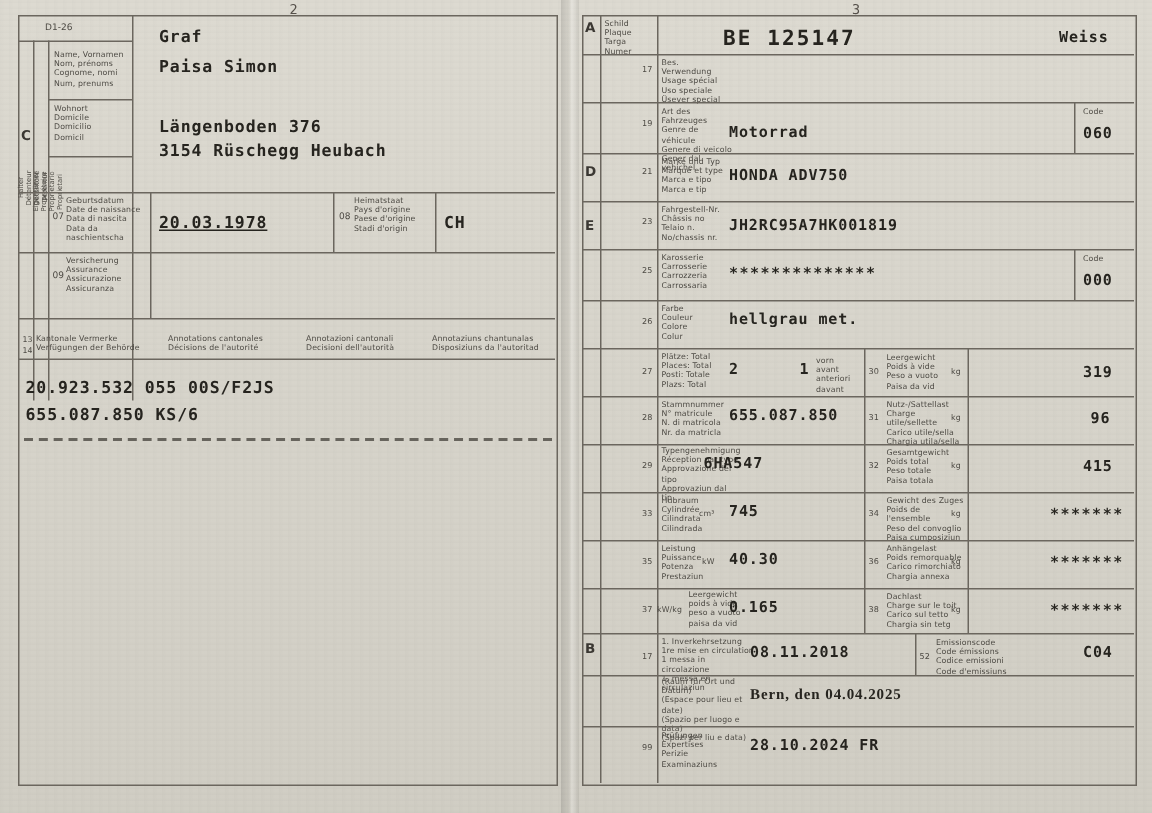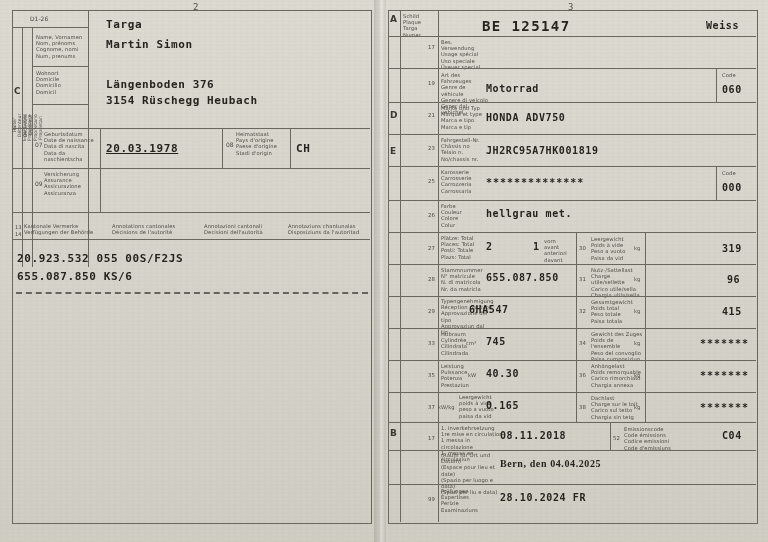--- a/index.html
+++ b/index.html
@@ -73,22 +73,22 @@
 Nom, prénoms
 Cognome, nomi
 Num, prenums</div>
   <div class="ln hl" style="left:32px;top:66px;width:56px;"></div>
   <div class="lbl" style="position:absolute;left:36px;top:70px;width:50px;white-space:pre-line;">Wohnort
 Domicile
 Domicilio
 Domicil</div>
   <div class="ln hl" style="left:32px;top:104px;width:56px;"></div>
 
-  <div class="val" style="position:absolute;left:106px;top:18px;">Targa</div>
-  <div class="val" style="position:absolute;left:106px;top:38px;">Martin Simon</div>
+  <div class="val" style="position:absolute;left:106px;top:18px;">Graf</div>
+  <div class="val" style="position:absolute;left:106px;top:38px;">Paisa Simon</div>
   <div class="val" style="position:absolute;left:106px;top:78px;">Längenboden 376</div>
   <div class="val" style="position:absolute;left:106px;top:94px;">3154 Rüschegg Heubach</div>
 
   <div class="ln hl" style="left:12px;top:128px;width:358px;"></div>
   <div class="num" style="position:absolute;left:35px;top:141px;">07</div>
   <div class="lbl" style="position:absolute;left:44px;top:131px;width:56px;white-space:pre-line;">Geburtsdatum
 Date de naissance
 Data di nascita
 Data da naschientscha</div>
   <div class="ln vl" style="left:100px;top:128px;height:40px;"></div>

